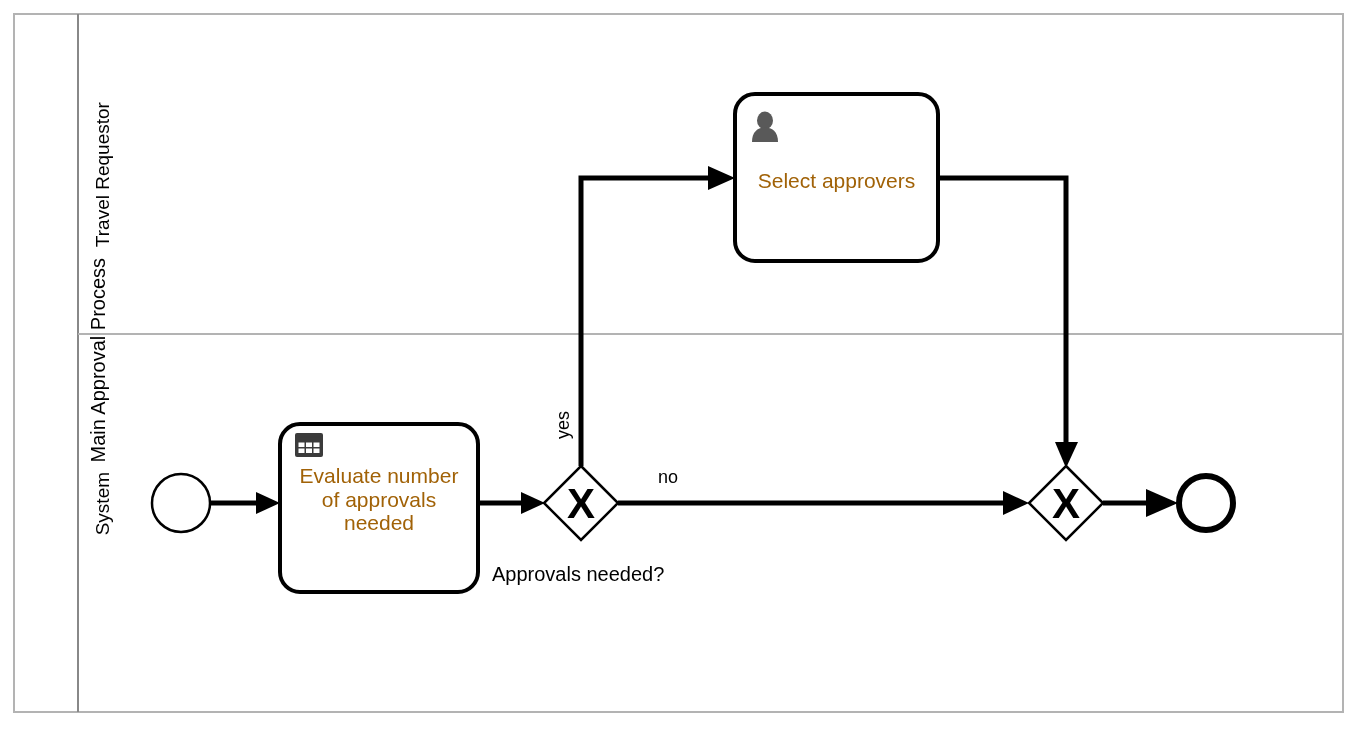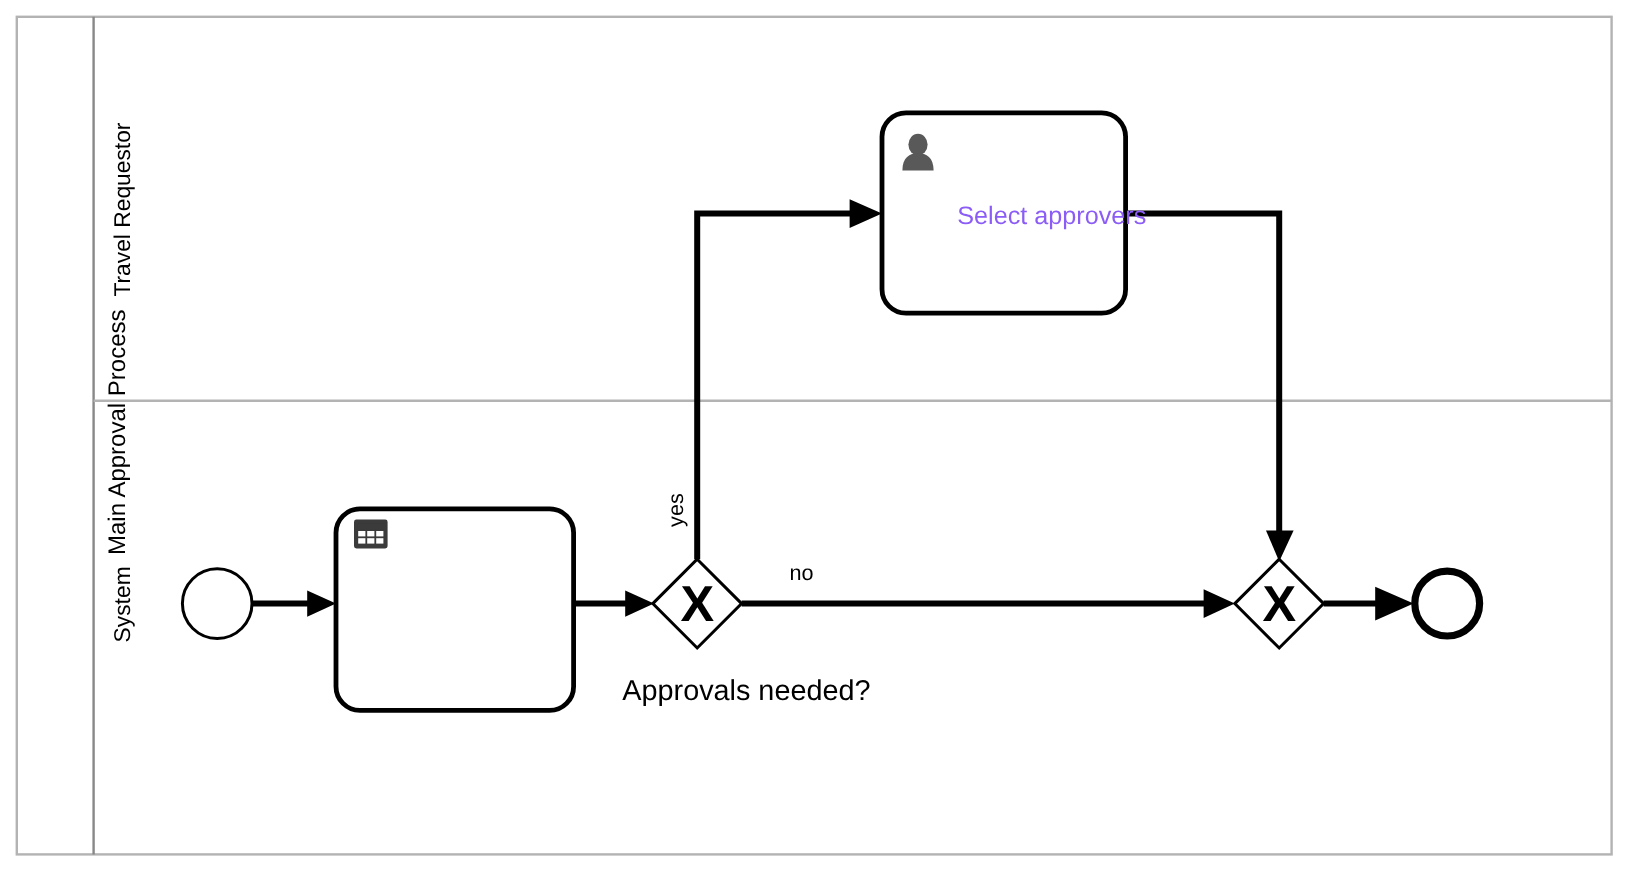--- a/index.html
+++ b/index.html
@@ -37,29 +37,28 @@
     transform-origin: 50% 50%;
   }
   .lane-title {
     font-size: 19px;
     transform-origin: 50% 50%;
   }
   
   .task-label {
     font-size: 21px;
     text-align: center;
-    color: #8b5cf6;
-    padding-left: 40px;
+    color: #a16207;
   }
   .flow-label {
     font-size: 18px;
   }
   .gateway-label {
-    font-size: 24px;
-    text-align: center;
+    font-size: 20px;
+    text-align: left;
   }
   .rot-left {
     transform: rotate(-90deg);
   }
 </style>
 </head>
 <body>
 
 <div id="canvas">
 
@@ -137,20 +136,23 @@
     </g>
 
   </svg>
 
   <div class="lbl pool-title rot-left" style="left:-102px; top:349px; width:400px; text-align:center;">Main Approval Process</div>
 
   <div class="lbl lane-title rot-left" style="left:-7px; top:164px; width:220px; text-align:center;">Travel Requestor</div>
 
   <div class="lbl lane-title rot-left" style="left:10px; top:493px; width:186px; text-align:center;">System</div>
 
+  <div class="lbl task-label" style="left:283px; top:464px; width:192px;">Evaluate number
+of approvals
+needed</div>
 
   <div class="lbl task-label" style="left:738px; top:169px; width:197px;">Select approvers</div>
 
   <div class="lbl gateway-label" style="left:492px; top:563px; width:260px;">Approvals needed?</div>
 
   <div class="lbl flow-label rot-left" style="left:533px; top:415px; width:60px; text-align:center;">yes</div>
 
   <div class="lbl flow-label" style="left:638px; top:467px; width:40px;text-align:right;">no</div>
 
 </div>

